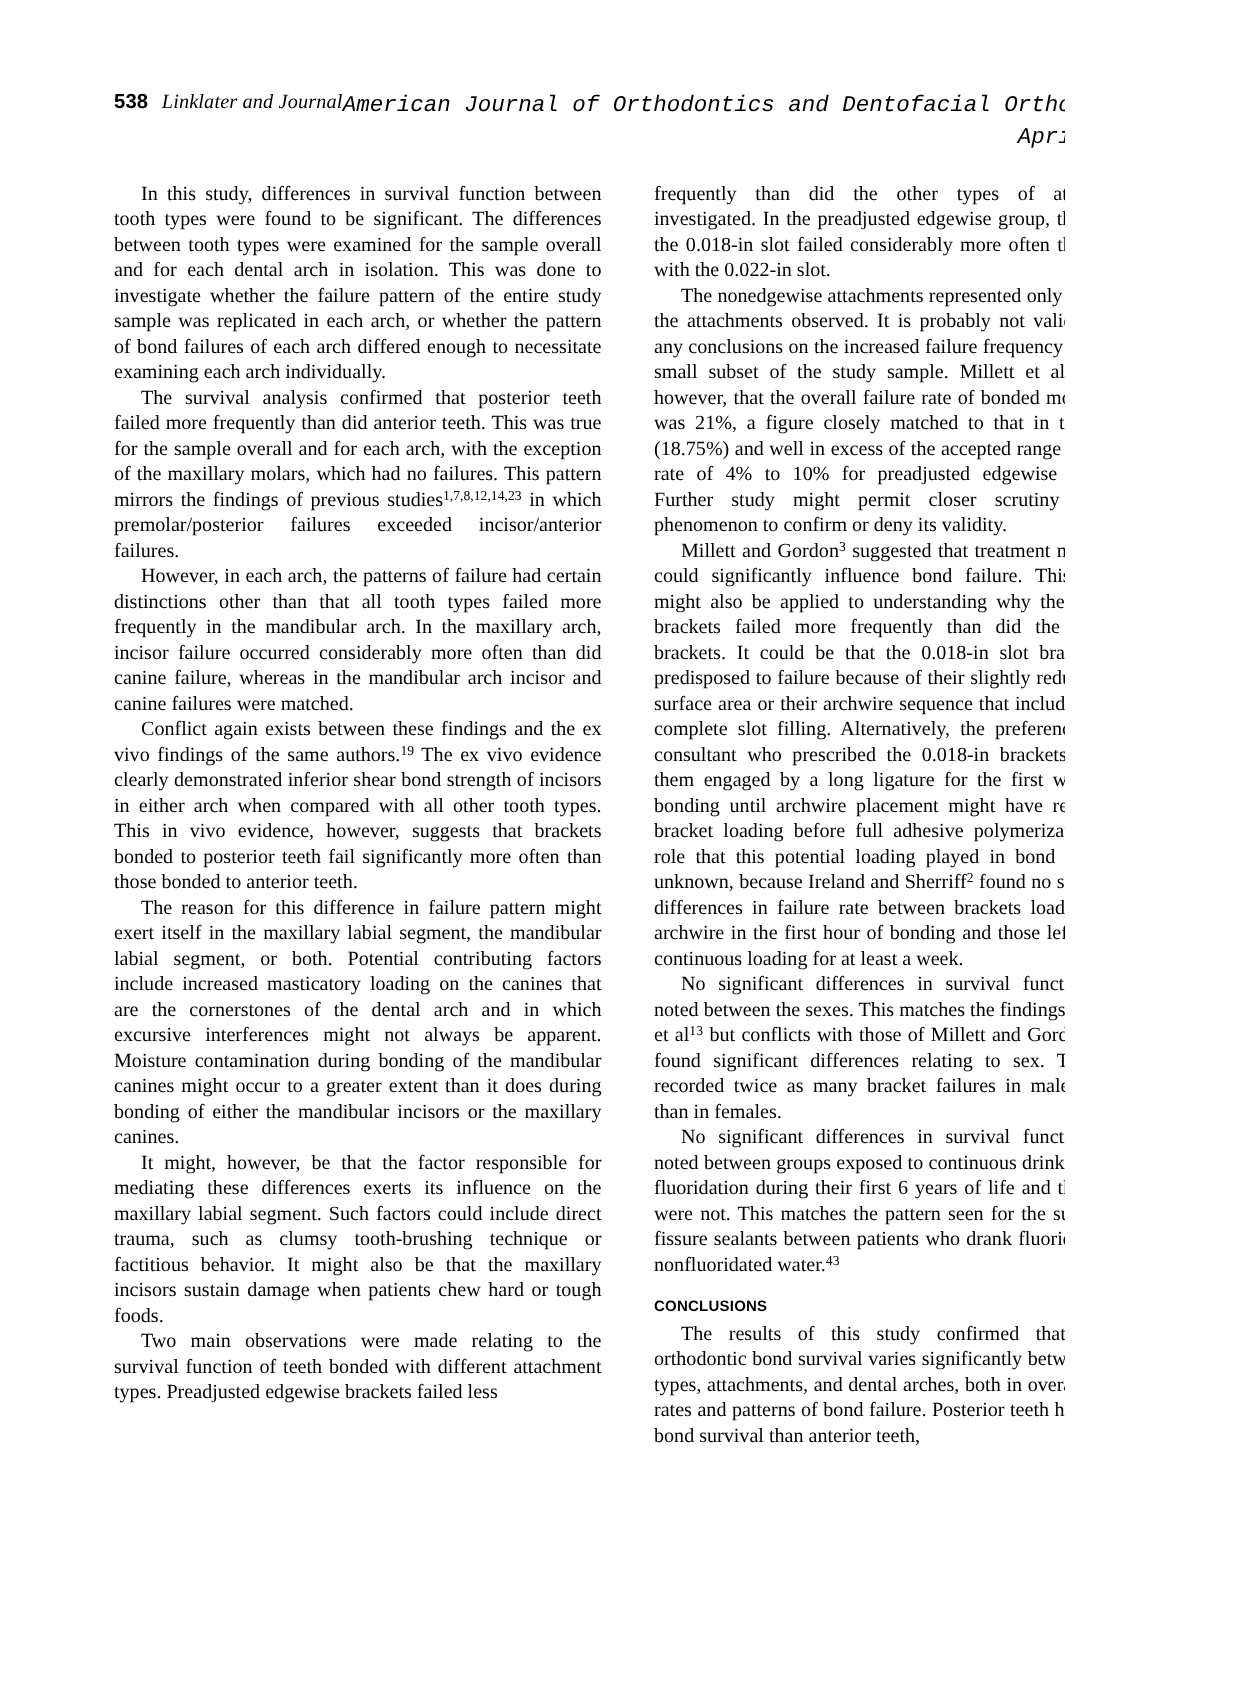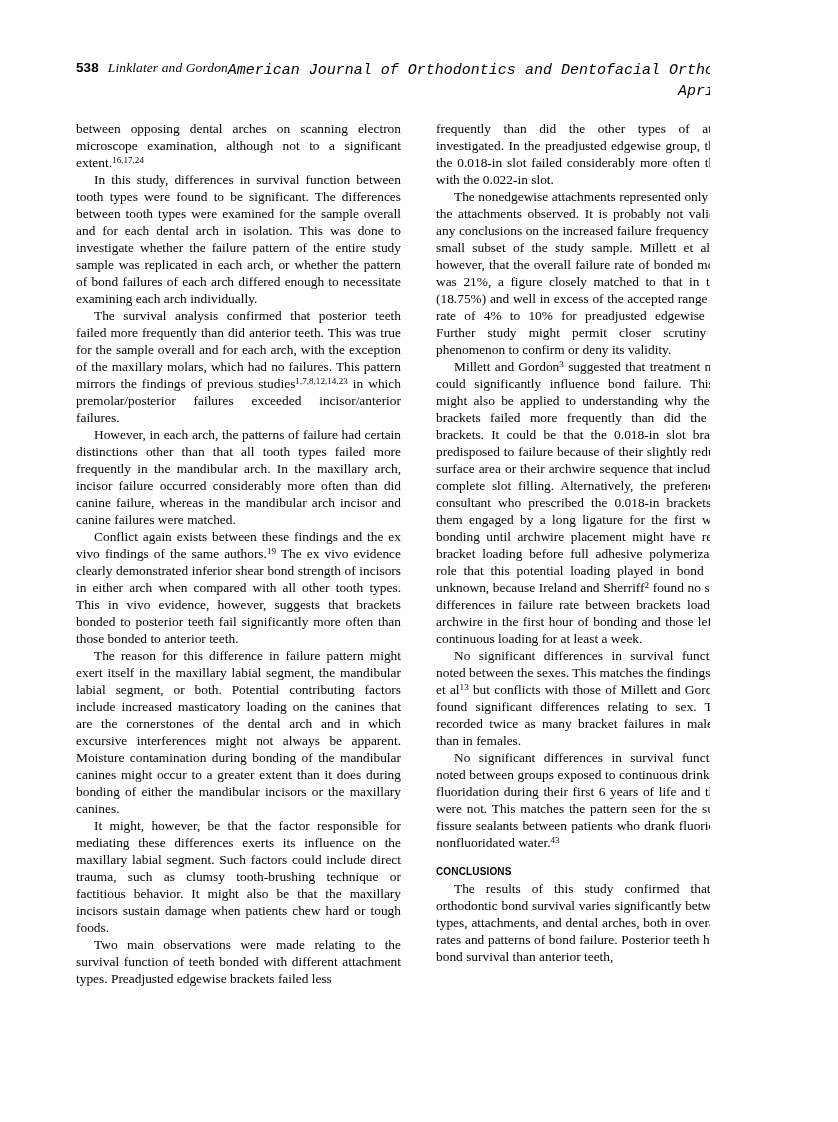--- a/index.html
+++ b/index.html
@@ -95,31 +95,30 @@
   }
 </style>
 </head>
 <body>
 
 <div class="page">
 
   <div class="running-head">
     <div class="rh-left">
       <span class="rh-pageno">538</span>
-      <span class="rh-authors">Linklater and Gordon</span>
+      <span class="rh-authors">Linklater and Journal</span>
     </div>
     <div class="rh-right">
       <div>American Journal of Orthodontics and Dentofacial Orthopedics</div>
       <div>April 2003</div>
     </div>
   </div>
 
   <div class="columns">
     <div class="col" id="col-left">
-        <p>between opposing dental arches on scanning electron microscope examination, although not to a significant extent.<sup>16,17,24</sup></p>
         <p class="indent">In this study, differences in survival function between tooth types were found to be significant. The differences between tooth types were examined for the sample overall and for each dental arch in isolation. This was done to investigate whether the failure pattern of the entire study sample was replicated in each arch, or whether the pattern of bond failures of each arch differed enough to necessitate examining each arch individually.</p>
         <p class="indent">The survival analysis confirmed that posterior teeth failed more frequently than did anterior teeth. This was true for the sample overall and for each arch, with the exception of the maxillary molars, which had no failures. This pattern mirrors the findings of previous studies<sup>1,7,8,12,14,23</sup> in which premolar/posterior failures exceeded incisor/anterior failures.</p>
         <p class="indent">However, in each arch, the patterns of failure had certain distinctions other than that all tooth types failed more frequently in the mandibular arch. In the maxillary arch, incisor failure occurred considerably more often than did canine failure, whereas in the mandibular arch incisor and canine failures were matched.</p>
         <p class="indent">Conflict again exists between these findings and the ex vivo findings of the same authors.<sup>19</sup> The ex vivo evidence clearly demonstrated inferior shear bond strength of incisors in either arch when compared with all other tooth types. This in vivo evidence, however, suggests that brackets bonded to posterior teeth fail significantly more often than those bonded to anterior teeth.</p>
         <p class="indent">The reason for this difference in failure pattern might exert itself in the maxillary labial segment, the mandibular labial segment, or both. Potential contributing factors include increased masticatory loading on the canines that are the cornerstones of the dental arch and in which excursive interferences might not always be apparent. Moisture contamination during bonding of the mandibular canines might occur to a greater extent than it does during bonding of either the mandibular incisors or the maxillary canines.</p>
         <p class="indent">It might, however, be that the factor responsible for mediating these differences exerts its influence on the maxillary labial segment. Such factors could include direct trauma, such as clumsy tooth-brushing technique or factitious behavior. It might also be that the maxillary incisors sustain damage when patients chew hard or tough foods.</p>
         <p class="indent">Two main observations were made relating to the survival function of teeth bonded with different attachment types. Preadjusted edgewise brackets failed less</p>
       </div>
     <div class="col" id="col-right">
         <p>frequently than did the other types of attachment investigated. In the preadjusted edgewise group, those with the 0.018-in slot failed considerably more often than those with the 0.022-in slot.</p>

